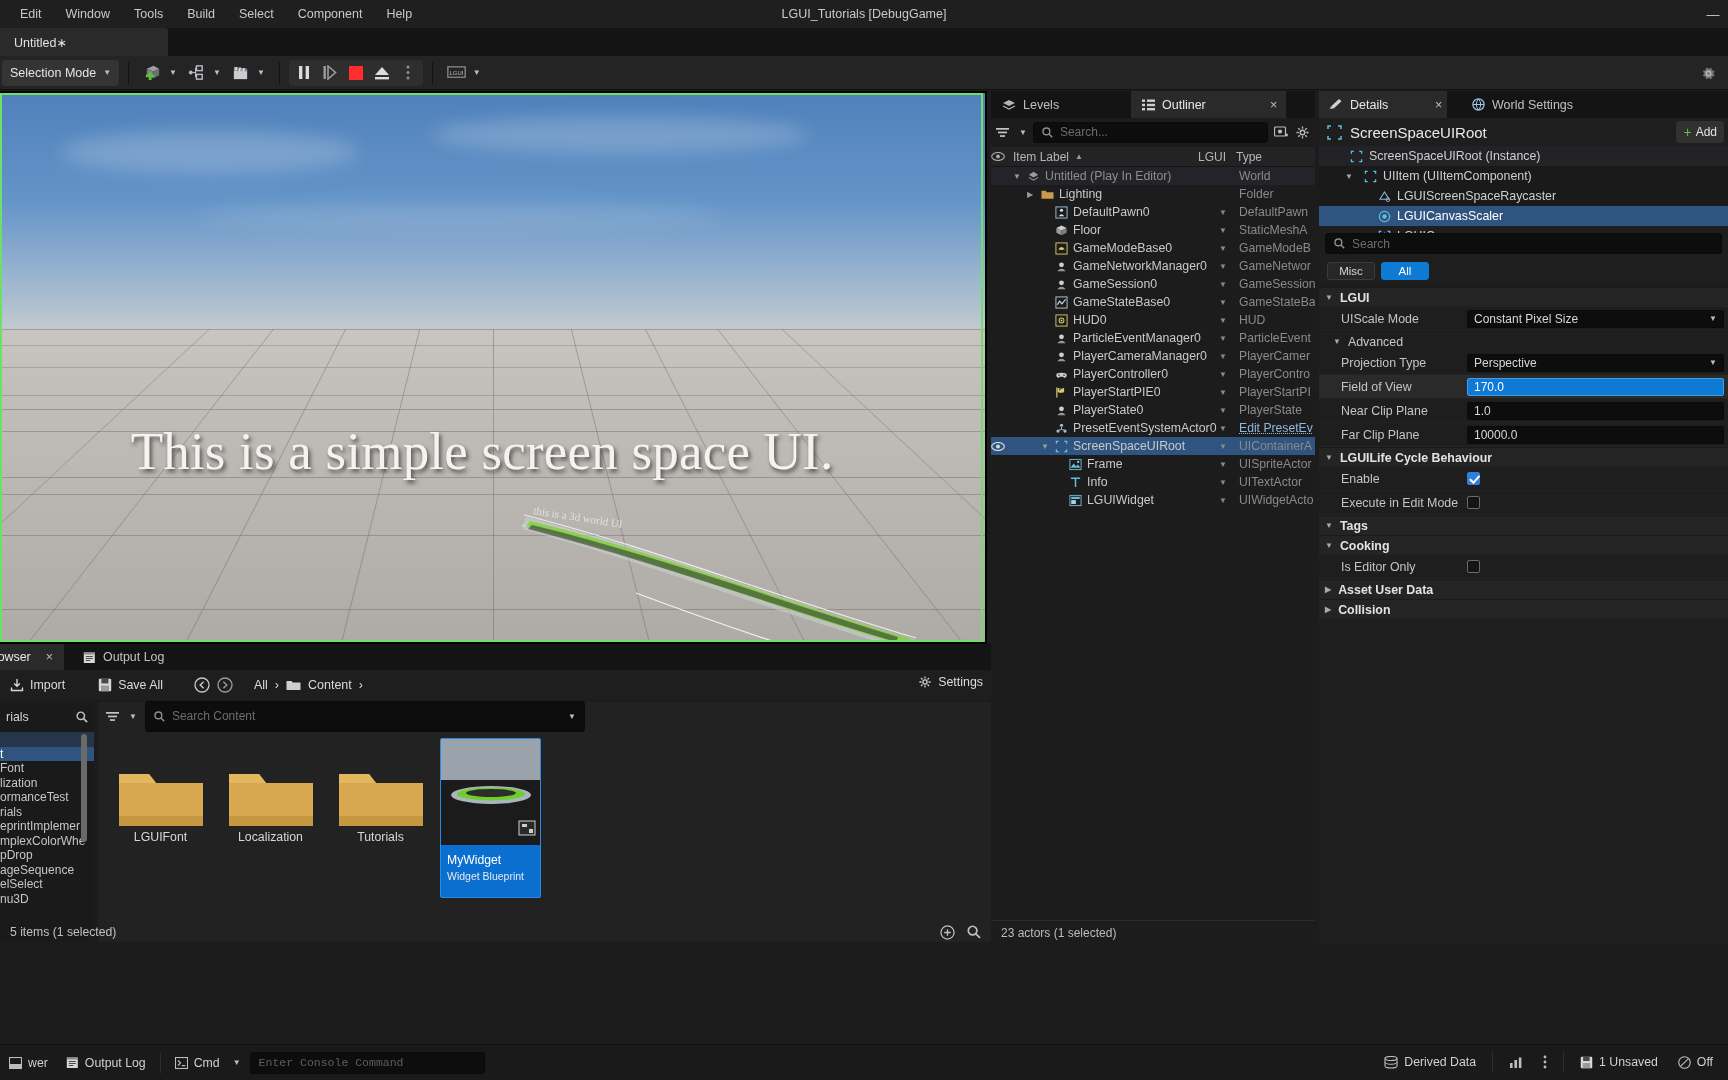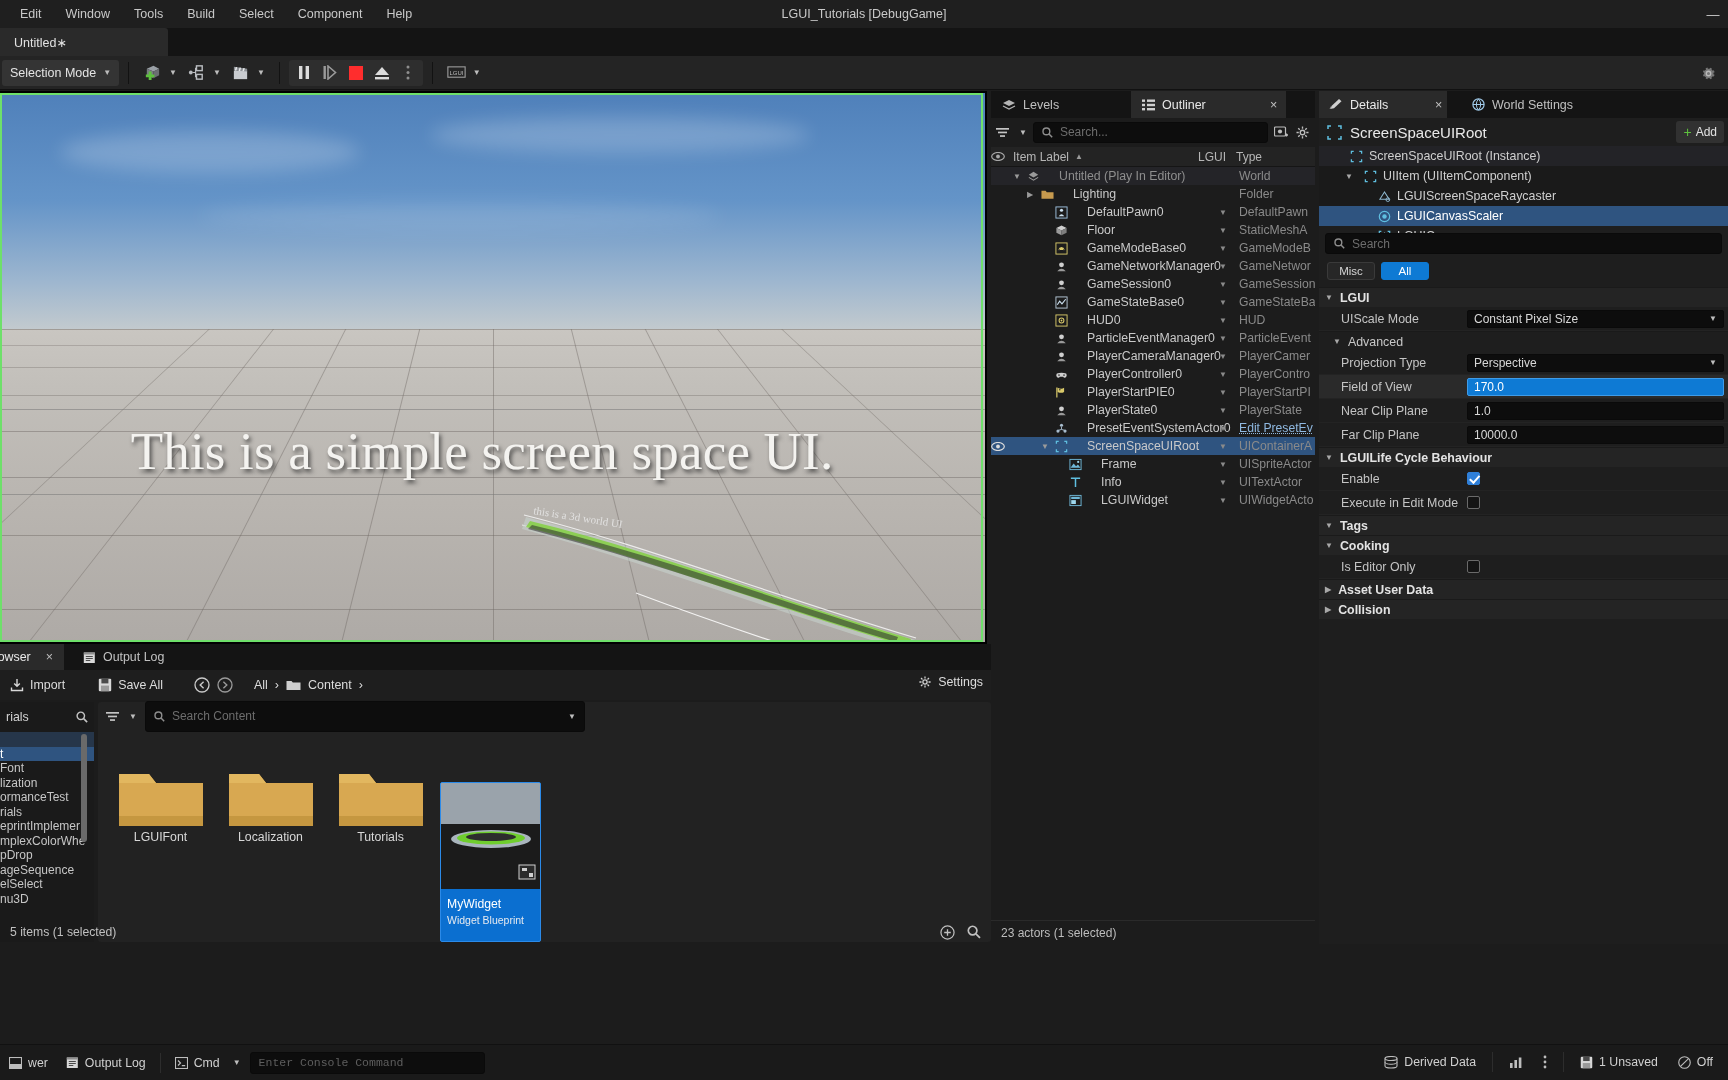--- a/index.html
+++ b/index.html
@@ -59,21 +59,21 @@
   .otab{position:absolute;top:0;height:27px;display:flex;align-items:center;padding:0 11px;font-size:12.5px;color:#c0c0c0;gap:7px;}
   .otab.active{background:#2a2a2a;color:#e8e8e8;}
   .osearchrow{position:absolute;left:0;top:27px;width:324px;height:28px;display:flex;align-items:center;padding:0 5px;gap:6px;background:#1c1c1c;}
   .osearch{flex:1;height:21px;background:#0d0d0d;border:1px solid #0a0a0a;border-radius:3px;display:flex;align-items:center;padding:0 8px;gap:7px;color:#6d6d6d;font-size:12px;}
   .oheader{position:absolute;left:0;top:56px;width:324px;height:20px;background:#232323;display:flex;align-items:center;border-bottom:1px solid #151515;font-size:12px;color:#b6b6b6;}
   .olist{position:absolute;left:0;top:76px;width:324px;height:759px;overflow:hidden;}
   .orow{position:relative;height:18px;display:flex;align-items:center;font-size:12.3px;color:#c9c9c9;white-space:nowrap;}
   .orow.sel{background:#2f5480;}
   .orow.world{background:#242428;color:#8e8e8e;}
   .o-eye{width:22px;text-align:center;color:#9c9c9c;font-size:11px;}
-  .o-label{flex:0 0 auto;display:flex;align-items:center;gap:19px;}
+  .o-label{flex:0 0 auto;display:flex;align-items:center;gap:5px;}
   .o-ic{width:14px;height:14px;display:inline-flex;align-items:center;justify-content:center;font-size:11px;}
   .o-type{position:absolute;left:248px;color:#8a8a8a;font-size:12.2px;}
   .o-chev{position:absolute;left:228px;color:#8a8a8a;font-size:8px;}
   .ofooter{position:absolute;left:0;bottom:0;width:324px;height:24px;background:#1c1c1c;border-top:1px solid #2a2a2a;display:flex;align-items:center;padding-left:10px;font-size:12px;color:#bdbdbd;}
 
   
   .detpanel{position:absolute;left:1319px;top:91px;width:409px;height:853px;background:#1e1e1e;}
   .dtabs{position:absolute;left:0;top:0;width:409px;height:27px;background:#141414;}
   .dtab{position:absolute;top:0;height:27px;display:flex;align-items:center;padding:0 10px;gap:7px;font-size:12.5px;color:#c0c0c0;}
   .dtab.active{background:#2a2a2a;color:#eaeaea;}
@@ -117,21 +117,21 @@
   .srcrow.hi{background:#26364a;}
   .srcbar{position:absolute;right:7px;top:32px;width:6px;height:108px;background:#6a6a6a;border-radius:3px;}
   .assetpanel{position:absolute;left:98px;top:58px;width:893px;height:240px;background:#222;border-radius:3px;}
   .asstop{height:28px;display:flex;align-items:center;gap:8px;padding:0 8px;}
   .assearch{flex:1;height:31px;background:#0d0d0d;border:1px solid #0a0a0a;border-radius:3px;display:flex;align-items:center;justify-content:space-between;padding:2px 8px;color:#6d6d6d;font-size:12px;}
   .grid{position:absolute;left:12px;top:36px;display:flex;gap:9px;}
   .tile{width:101px;}
   .folder{width:101px;height:92px;display:flex;align-items:flex-end;justify-content:center;}
   .folder svg{width:88px;height:66px;}
   .tlabel{text-align:center;font-size:12.3px;color:#d8d8d8;margin-top:0;}
-  .asset{width:101px;height:160px;background:#0b6fd0;border:1px solid #2b8ae8;border-radius:2px;overflow:hidden;margin-top:44px;}
+  .asset{width:101px;height:160px;background:#0b6fd0;border:1px solid #2b8ae8;border-radius:2px;overflow:hidden;}
   .asset .thumb{height:106px;background:linear-gradient(to bottom,#9aa3ab 0%,#8a949c 38%,#2a2a2a 39%,#1a1a1a 100%);position:relative;}
   .asset .nm{padding:8px 6px 3px;font-size:12.2px;color:#fff;}
   .asset .ty{padding:0 6px 6px;font-size:10.5px;color:#e5e9ef;}
   .cbfooter{position:absolute;left:0;bottom:0;width:991px;height:24px;display:flex;align-items:center;justify-content:space-between;padding:0 10px;font-size:12.2px;color:#c0c0c0;}
   .cbfoot-icons{display:flex;gap:12px;align-items:center;}
 
   
   .statusbar{position:absolute;left:0;bottom:0;width:1728px;height:36px;background:#1a1a1a;border-top:1px solid #111;display:flex;align-items:center;}
   .sb-item{display:flex;align-items:center;gap:6px;height:24px;padding:0 9px;font-size:12.3px;color:#d0d0d0;}
   .cmdbox{width:235px;height:22px;background:#0d0d0d;border:1px solid #0a0a0a;border-radius:3px;display:flex;align-items:center;padding:0 8px;

